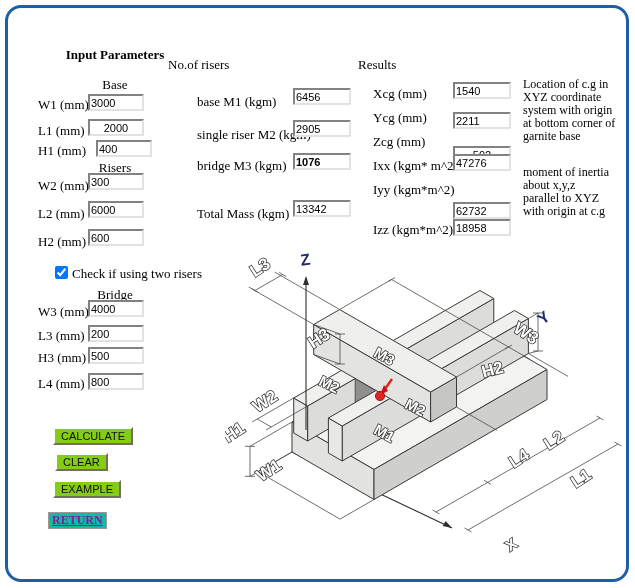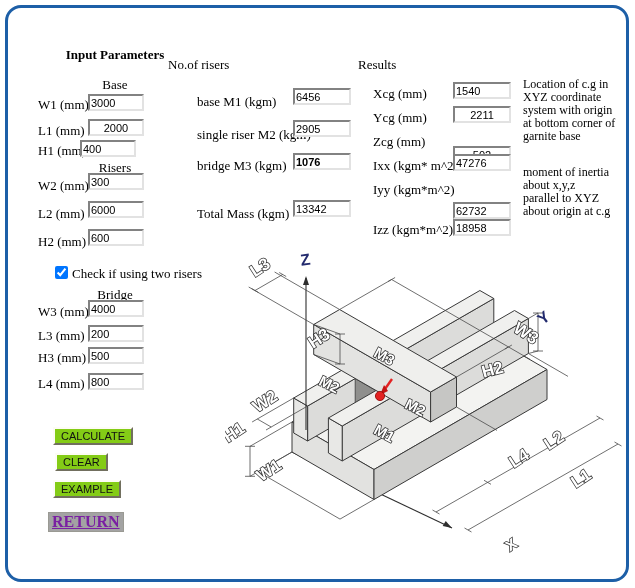--- a/index.html
+++ b/index.html
@@ -11,22 +11,22 @@
   .hdr{position:absolute;font-size:13px;white-space:nowrap}
   .bold{font-weight:bold}
   .ctr{text-align:center}
   .tb{position:absolute;width:50px;height:13px;background:#fff;
       border:2px solid;border-color:#828282 #e2e2e2 #e2e2e2 #828282;
       font:11px "Liberation Sans",sans-serif;padding:0 1px;color:#000}
   .tb.mid{width:52px}
   .btn{position:absolute;font:11px "Liberation Sans",sans-serif;color:#111;
        background:#84cc16;border:2px solid;padding:1px 6px;
        border-color:#fdfcf5 #716f5e #716f5e #fdfcf5;cursor:pointer}
-  .returnbox{position:absolute;background:#a3a3a3;border:1px solid #9a9a93;
-       padding:0 3px;font-size:16px}
+  .returnbox{position:absolute;background:#14b8a6;border:1px solid #9a9a93;
+       padding:0 3px;font-size:12px}
   .returnbox a{color:#7a1fa2;font-weight:bold;text-decoration:underline}
   .note{position:absolute;font-size:12px;line-height:13px;white-space:nowrap}
   .cb{position:absolute;width:13px;height:13px;margin:0}
   svg text{font-family:"Liberation Sans",sans-serif}
   .hollow{fill:#ffffff;stroke:#2e2e2e;stroke-width:1.5px;paint-order:stroke;
           font-weight:bold;font-size:17px}
   .hollow.sm{font-size:15px}
   .axis-label{fill:#232b6e;font-weight:bold;font-size:16px}
   .face{stroke:#3a3a3a;stroke-width:1;stroke-linejoin:round}
   .dim{stroke:#4a4a4a;stroke-width:0.8;fill:none}
@@ -38,21 +38,21 @@
 <div class="frame"></div>
 
 <div class="hdr bold ctr" style="left:55px;top:47px;width:120px">Input Parameters</div>
 
 <div class="hdr ctr" style="left:88px;top:77px;width:54px">Base</div>
 <div class="lbl" style="left:38px;top:97px">W1 (mm)</div>
 <input class="tb" style="left: 88px; top: 94px;" value="3000">
 <div class="lbl" style="left:38px;top:123px">L1 (mm)</div>
 <input class="tb" style="left: 88px; top: 119px; text-align: center;" value="2000">
 <div class="lbl" style="left:38px;top:143px">H1 (mm)</div>
-<input class="tb" style="left: 80px; top: 140px;" value="400">
+<input class="tb" style="left: 96px; top: 140px;" value="400">
 
 <div class="hdr ctr" style="left:88px;top:160px;width:54px">Risers</div>
 <div class="lbl" style="left:38px;top:178px">W2 (mm)</div>
 <input class="tb" style="left: 88px; top: 173px;" value="300">
 <div class="lbl" style="left:38px;top:206px">L2 (mm)</div>
 <input class="tb" style="left: 88px; top: 201px;" value="6000">
 <div class="lbl" style="left:38px;top:234px">H2 (mm)</div>
 <input class="tb" style="left: 88px; top: 229px;" value="600">
 
 <input type="checkbox" checked="" class="cb" style="left: 55px; top: 266px;">
@@ -80,42 +80,42 @@
 <input class="tb mid" style="left: 293px; top: 120px;" value="2905">
 <div class="lbl" style="left:197px;top:158px">bridge M3 (kgm)</div>
 <input class="tb mid" style="left: 293px; top: 153px; font-weight: bold;" value="1076">
 <div class="lbl" style="left:197px;top:206px">Total Mass (kgm)</div>
 <input class="tb mid" style="left: 293px; top: 200px;" value="13342">
 
 <div class="hdr" style="left:358px;top:57px">Results</div>
 <div class="lbl" style="left:373px;top:86px">Xcg (mm)</div>
 <input class="tb mid" style="left: 453px; top: 82px;" value="1540">
 <div class="lbl" style="left:373px;top:110px">Ycg (mm)</div>
-<input class="tb mid" style="left: 453px; top: 106px; text-align: center;" value="2211">
+<input class="tb mid" style="left: 453px; top: 112px;" value="2211">
 <div class="lbl" style="left:373px;top:134px">Zcg (mm)</div>
 <input class="tb mid" style="left: 453px; top: 146px; text-align: center;" value="502">
 <div class="lbl" style="left:373px;top:158px">Ixx (kgm* m^2</div>
 <input class="tb mid" style="left: 453px; top: 154px;" value="47276">
 <div class="lbl" style="left:373px;top:182px">Iyy (kgm*m^2)</div>
 <input class="tb mid" style="left: 453px; top: 178px; margin-top: 41px;" value="18958">
 <div class="lbl" style="left:373px;top:222px">Izz (kgm*m^2)</div>
 <input class="tb mid" style="left: 453px; top: 202px;" value="62732">
 
 <div class="note" style="left:523px;top:78px">
   <div>Location of c.g in</div>
   <div>XYZ coordinate</div>
   <div>system with origin</div>
   <div>at bottom corner of</div>
   <div>garnite base</div>
 </div>
 <div class="note" style="left:523px;top:166px">
   <div>moment of inertia</div>
   <div>about x,y,z</div>
   <div>parallel to XYZ</div>
-  <div>about origin at c.g</div>
+  <div>with origin at c.g</div>
 </div>
 
 <svg style="position:absolute;left:225px;top:242px" width="410" height="340" viewBox="225 242 410 340">
 
   <line class="axline" x1="292" y1="452" x2="532" y2="330"></line>
   <polygon points="532,330 525.7,337.1 522.7,331.9" fill="#2e2e2e"></polygon>
   <line class="axline" x1="292" y1="452" x2="452" y2="528"></line>
   <polygon points="452,528 442.7,526.1 445.7,520.9" fill="#2e2e2e"></polygon>
 
   <g>

